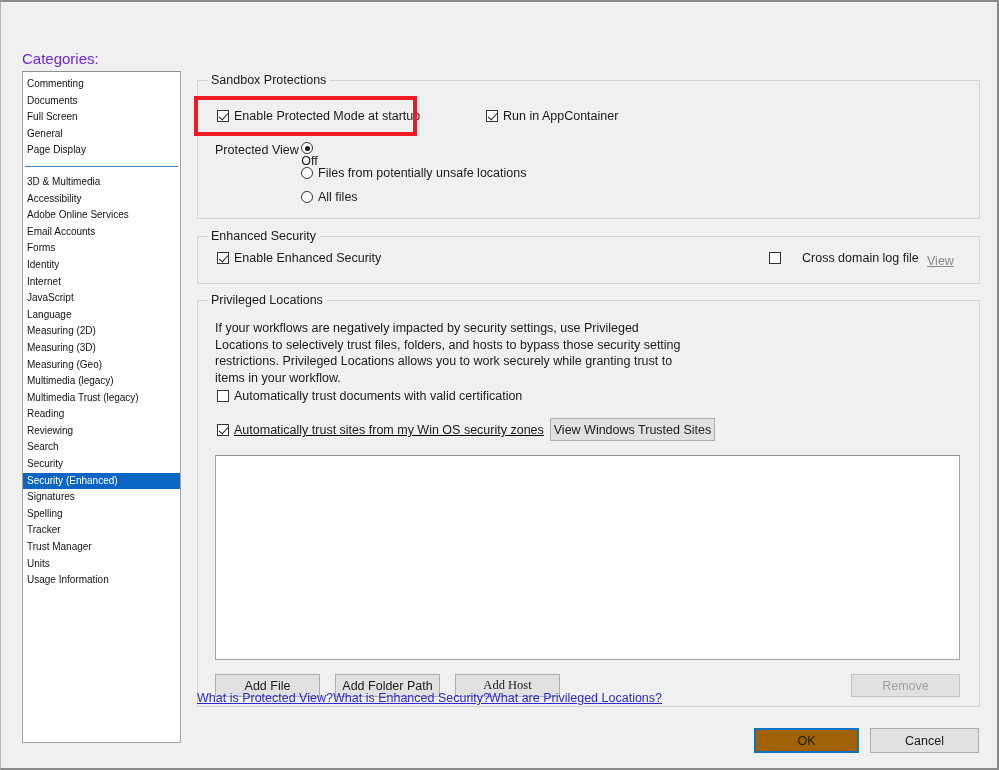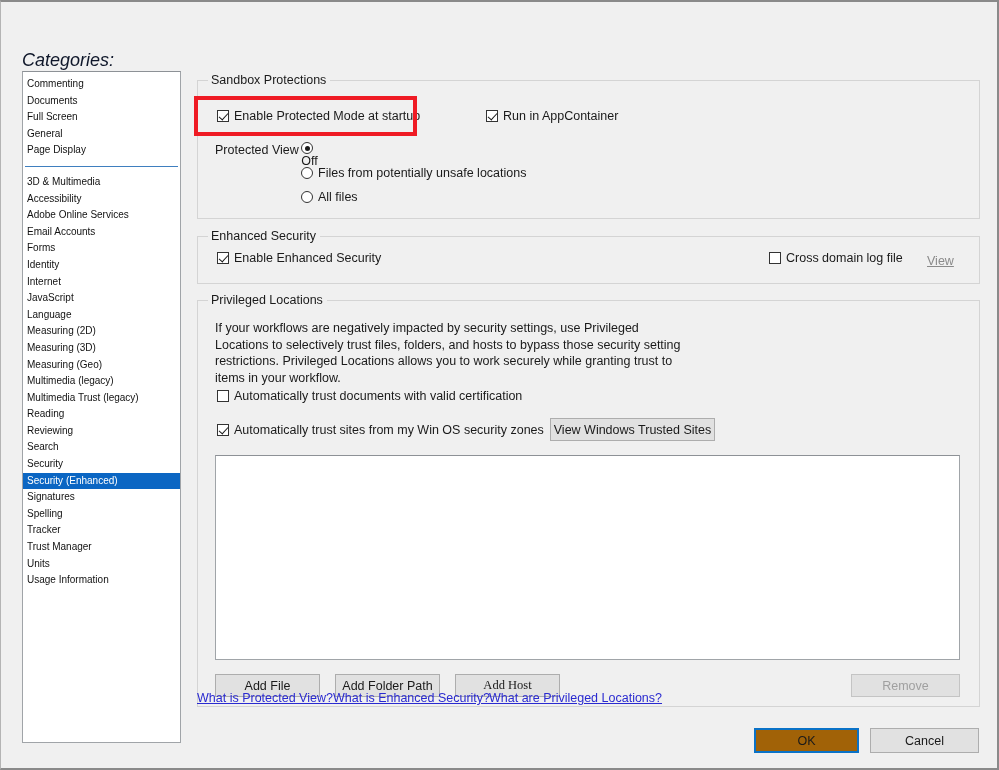--- a/index.html
+++ b/index.html
@@ -52,21 +52,21 @@
     position: absolute; left: 0; top: 31px;
     width: 995px; height: 735px;
     background: #f0f0f0;
   }
 
   .lbl-static { font-size: 12.5px; color: #1a1a1a; }
 
   
   #categories-label {
     position: absolute; left: 21px; top: 17px;
-    font-size: 18px; color: #0f172a; font-style: italic;
+    font-size: 15px; color: #6d28d9;
   }
   #cat-listbox {
     position: absolute; left: 21px; top: 38px;
     width: 159px; height: 672px;
     background: #ffffff;
     border: 1px solid #a0a4a8;
     border-top-color: #8d9196;
     overflow: hidden;
     padding-top: 4px;
   }
@@ -315,39 +315,39 @@
     <div id="red-highlight"></div>
 
     <div class="group" id="grp-enhanced">
       <div class="group-title">Enhanced Security</div>
 
       <div class="cb-row" style="left:19px; top:14px;">
         <span class="cbox checked"></span>
         <span class="cb-text">Enable Enhanced Security</span>
       </div>
 
-      <div class="cb-row" style="left:571px; top:14px;">
+      <div class="cb-row" style="left:571px; top:14px;gap:16px;">
         <span class="cbox"></span>
         <span class="cb-text">Cross domain log file</span>
       </div>
 
       <span class="dim-link" style="position:absolute; left:729px; top:17px;">View</span>
     </div>
 
     <div class="group" id="grp-priv">
       <div class="group-title">Privileged Locations</div>
 
       <div id="priv-desc">If your workflows are negatively impacted by security settings, use Privileged Locations to selectively trust files, folders, and hosts to bypass those security setting restrictions. Privileged Locations allows you to work securely while granting trust to items in your workflow.</div>
 
       <div class="cb-row" style="left:19px; top:88px;">
         <span class="cbox"></span>
         <span class="cb-text">Automatically trust documents with valid certification</span>
       </div>
 
-      <div class="cb-row" style="left:19px; top:122px;">
+      <div class="cb-row" style="left:19px; top:122px;text-decoration:underline;">
         <span class="cbox checked"></span>
         <span class="cb-text">Automatically trust sites from my Win OS security zones</span>
       </div>
 
       <div class="btn" style="left:352px; top:117px; width:165px; height:23px;">View Windows Trusted Sites</div>
 
       <div id="priv-listbox"></div>
 
       <div class="btn" style="left:17px;  top:373px; width:105px; height:23px;">Add File</div>
       <div class="btn" style="left:137px; top:373px; width:105px; height:23px;">Add Folder Path</div>

